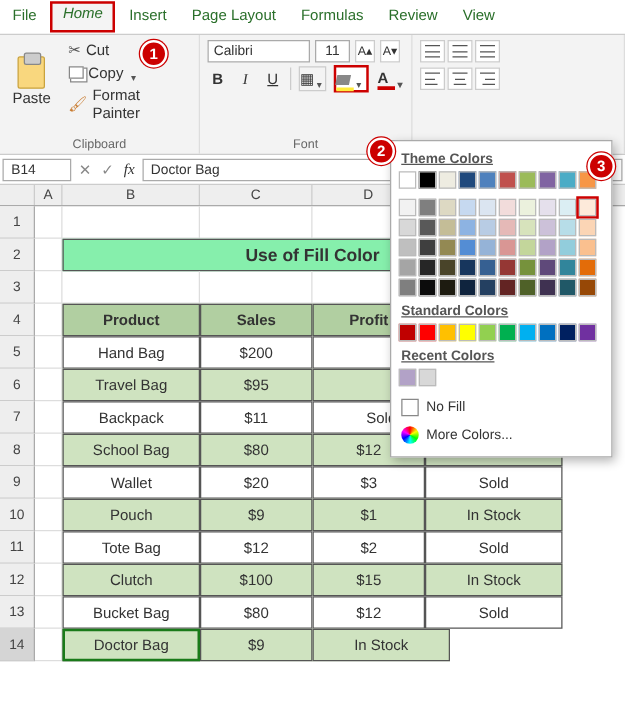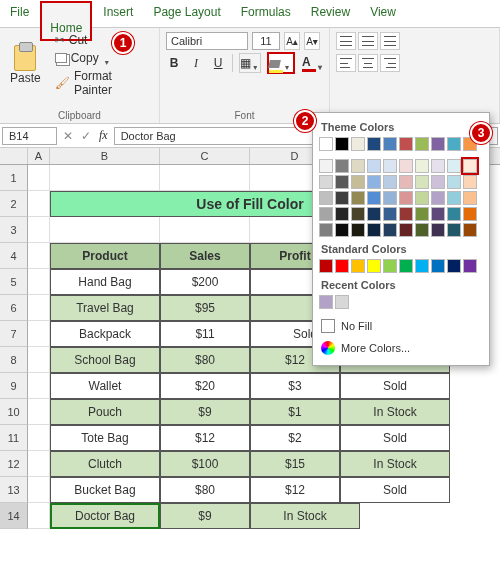--- a/index.html
+++ b/index.html
@@ -1,19 +1,19 @@
 <!DOCTYPE html>
 <html><head>
 <meta charset="utf-8">
 <style>
 * { box-sizing: border-box; font-family: "Segoe UI", Arial, sans-serif; }
 body { margin:0; background:#fff; font-size:12px; color:#333; width:500px; height:561px; overflow:hidden; position:relative;}
 .menu-bar { display:flex; background:#fff; border-bottom:1px solid #ccc; height:28px; }
 .menu-item { padding:5px 10px; cursor:pointer; color:#2a6f2a; }
-.menu-item.active { border:2px solid #c00; background:#f4f4f4; margin:1px; padding:18px 8px;}
+.menu-item.active { border:2px solid #c00; background:#f4f4f4; margin:1px; padding:0 8px;font-style:italic;}
 .ribbon { display:flex; background:#f3f3f3; border-bottom:1px solid #ccc; height:96px; }
 .group { border-right:1px solid #ddd; padding:4px 6px 0 6px; display:flex; flex-direction:column; position:relative;}
 .group-label { text-align:center; font-size:10px; color:#666; margin-top:auto; padding:2px 0;}
 .clip { width:160px; }
 .clip-row { display:flex; align-items:center; }
 .paste { display:flex; flex-direction:column; align-items:center; margin-right:6px; padding:2px 4px;}
 .paste-ico { width:22px; height:26px; background:#f9d77e; border:1px solid #c9a23d; border-radius:2px; position:relative;}
 .paste-ico::after { content:""; position:absolute; top:-4px; left:4px; width:12px; height:8px; background:#ccc; border:1px solid #888; border-radius:2px;}
 .clip-btns { display:flex; flex-direction:column; gap:2px; }
 .clip-btn { display:flex; align-items:center; gap:4px; padding:1px 4px; cursor:pointer;}
@@ -68,21 +68,21 @@
 .title-row .merge { width:400px; background:#86efac; font-weight:700; font-size:14px; border:1px solid #555; display:flex; align-items:center; justify-content:center;}
 .hdr .cell { background:#b1cfa1; font-weight:700; border:1px solid #555;}
 .tr .cell { border:1px solid #555; background:#fff;}
 .tr.even .cell { background:#cfe3c0;}
 .sel-cell { outline:2px solid #1a7a1a; outline-offset:-2px;}
 .callout { position:absolute; width:22px; height:22px; border-radius:50%; background:#c00; color:#fff; font-weight:700; display:flex; align-items:center; justify-content:center; font-size:12px; border:2px solid #fff; box-shadow:0 0 0 1px #c00; z-index:30;}
 .c1 { top:32px; left:112px;}
 .c2 { top:110px; left:294px;}
 .c3 { top:122px; left:470px;}
 .popup { position:absolute; top:112px; left:312px; width:178px; background:#fff; border:1px solid #aaa; box-shadow:2px 3px 8px rgba(0,0,0,.3); z-index:20; padding:6px; font-size:11px;}
-.pop-lbl { font-weight:600; color:#555; margin:2px 0 4px 2px;}
+.pop-lbl { font-weight:600; color:#555; margin:2px 0 4px 2px;text-decoration:underline;}
 .swatches { display:flex; flex-wrap:wrap; gap:2px; width:166px; margin-bottom:6px;}
 .sw { width:14px; height:14px; border:1px solid #bbb;}
 .sw.big-hi { outline:2px solid #c00; }
 .pop-row { display:flex; align-items:center; gap:6px; padding:4px 2px; cursor:pointer;}
 .nofill { width:14px; height:14px; border:1px solid #888; background:#fff;}
 .mc-ico { width:14px; height:14px; border-radius:50%; background:conic-gradient(red,yellow,lime,cyan,blue,magenta,red);}
 </style>
 </head>
 <body>
 

